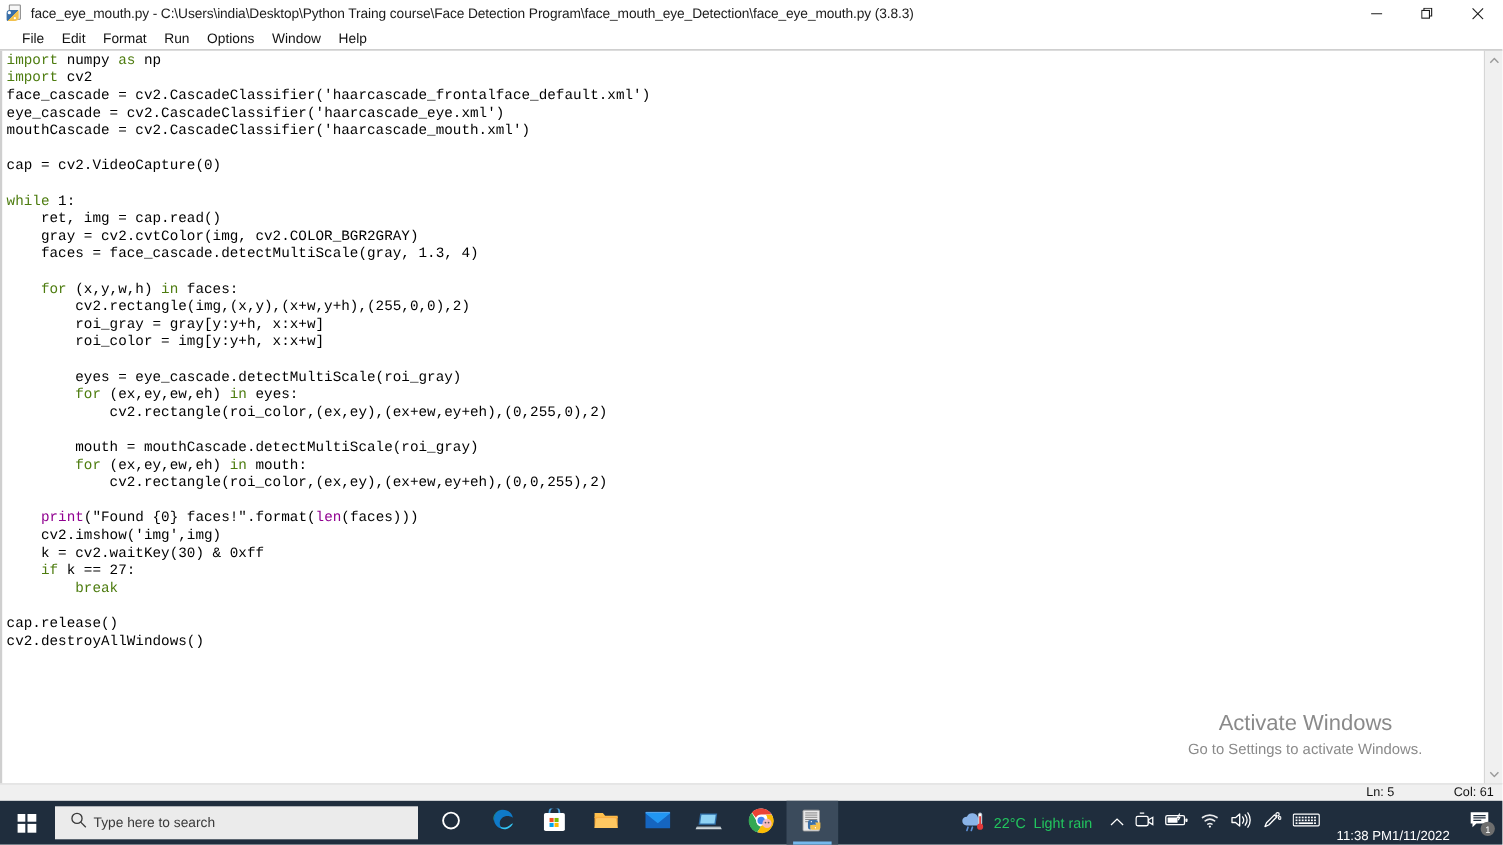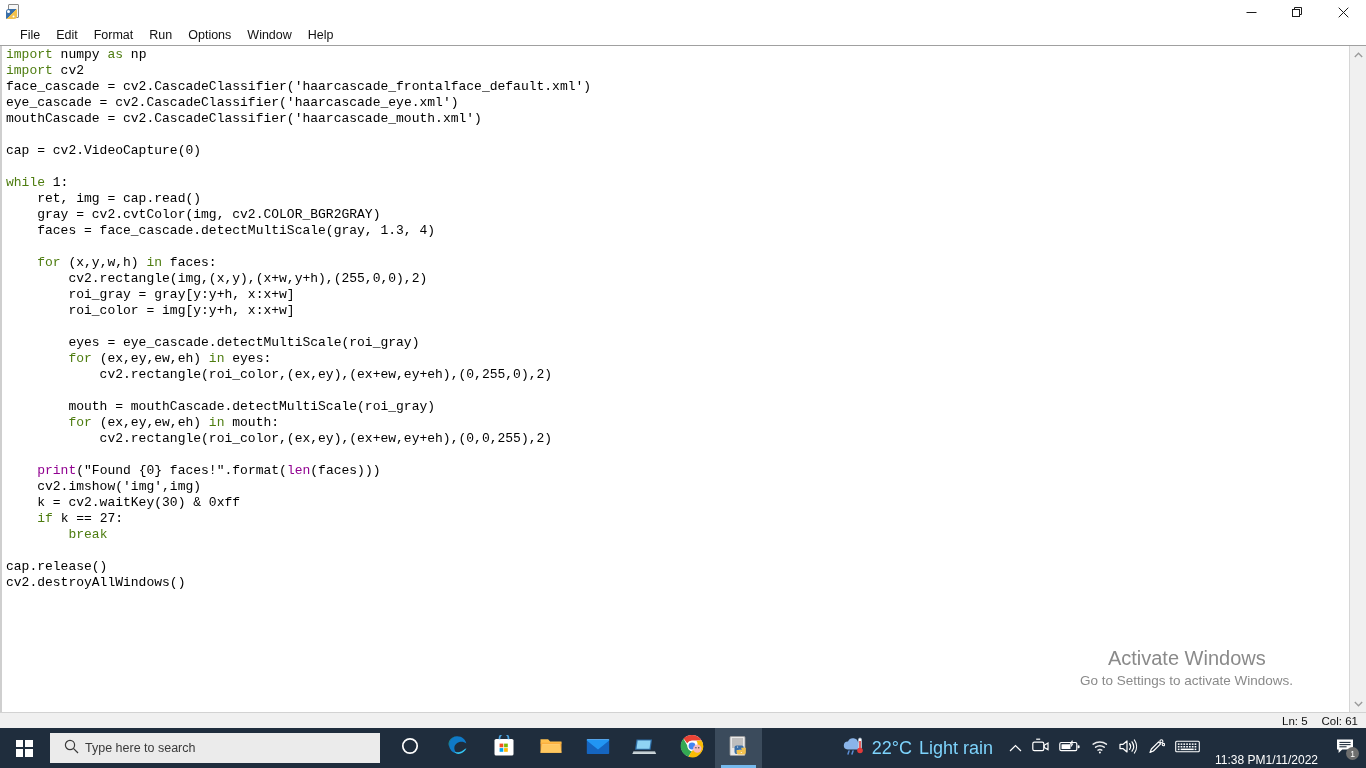--- a/index.html
+++ b/index.html
@@ -107,21 +107,21 @@
     color:#9a9a9a; font-size:9px;
   }
   .vscroll .arrow.bottom{ position:absolute; bottom:0; left:0; }
 
   
   .statusbar{
     height:16px; background:#f0f0f0; border-top:1px solid #d2d2d2;
     display:flex; align-items:center; justify-content:flex-end;
     padding-right:8px; flex:none; gap:14px;
   }
-  .status-txt{ font-size:11.5px; color:#111111; }
+  .status-txt{ font-size:11.5px; color:#111111;margin-left:40px; }
 
   
   .taskbar{
     position:absolute; left:0; bottom:0; width:1366px; height:40px;
     background:#1f2d3d; display:flex; align-items:center;
   }
   .start-btn{
     width:48px; height:40px; display:flex; align-items:center; justify-content:center;
   }
   .win-logo{
@@ -149,21 +149,21 @@
     background:#76b9ed;
   }
 
   .tray{
     margin-left:auto; display:flex; align-items:center; height:40px;
     padding-right:4px; gap:0px;
   }
   .tray-weather{
     display:flex; align-items:center; gap:7px; padding:0 10px 0 6px; height:40px;
   }
-  .tray-weather span{ font-size:18px; color:#7dd3fc; white-space:nowrap; }
+  .tray-weather span{ font-size:13px; color:#22c55e; white-space:nowrap; }
   .tray-ico{
     height:40px; min-width:24px; display:flex; align-items:center; justify-content:center;
     padding:0 5px; color:#ffffff;
   }
   .tray-clock{
     height:40px; display:flex; align-items:flex-end;
     justify-content:center; padding:0 10px; color:#ffffff; line-height:15px;
   }
   .tray-clock div{ font-size:12px; }
   .tray-notif{
@@ -182,20 +182,21 @@
 
 <div id="root">
 
   <div class="idle-window">
 
     <div class="titlebar">
       <div class="tb-icon">
         <div class="page"></div>
         <div class="snake"></div>
       </div>
+      <div class="tb-title">face_eye_mouth.py - C:\Users\india\Desktop\Python Traing course\Face Detection Program\face_mouth_eye_Detection\face_eye_mouth.py (3.8.3)</div>
 
       <div class="tb-buttons">
         <div class="tb-btn">
           <svg width="11" height="11" viewBox="0 0 11 11">
               <line x1="0.5" y1="5.5" x2="10.5" y2="5.5" stroke="currentColor" stroke-width="1"></line>
             </svg>
         </div>
         <div class="tb-btn">
           <svg width="11" height="11" viewBox="0 0 11 11">
             <rect x="0.5" y="2.5" width="7" height="7" fill="none" stroke="currentColor" stroke-width="1"></rect>

